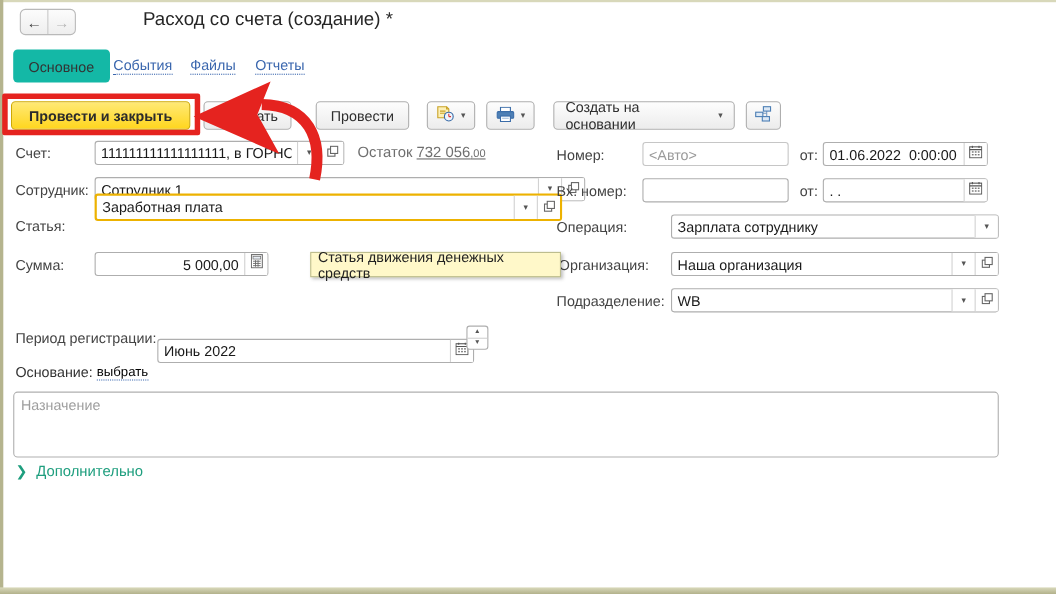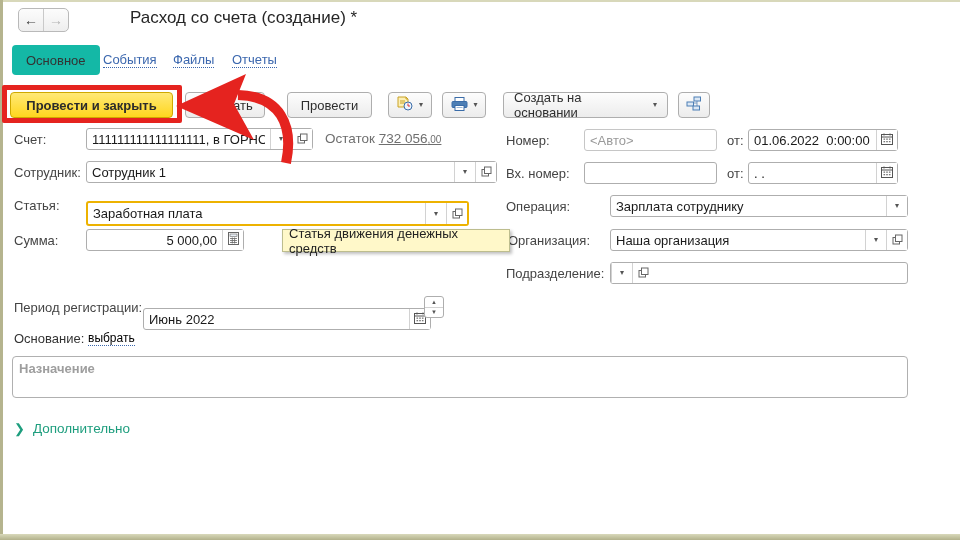--- a/index.html
+++ b/index.html
@@ -28,21 +28,21 @@
   .fbtn{width:20px;display:flex;align-items:center;justify-content:center;border-left:1px solid #d2d2d2;background:#fff;cursor:pointer;}
   .focused{border:2px solid #edb200;height:25px;}
   .balance{position:absolute;left:325px;top:131px;font-size:13.5px;color:#6f6f6f;}
   .balance a{color:#6f6f6f;text-decoration:underline;cursor:pointer;}
   .balance .dec{font-size:10px;}
   .tooltip{position:absolute;left:282px;top:229px;width:228px;height:23px;display:flex;align-items:center;padding-left:6px;background:#fff8c9;border:1px solid #bdbd8e;box-shadow:2px 2px 3px rgba(0,0,0,.25);font-size:13px;color:#222;z-index:6;box-sizing:border-box;}
   .spin{position:absolute;left:424px;top:296px;width:20px;height:22px;border:1px solid #aeaeae;border-radius:3px;background:#fff;display:flex;flex-direction:column;box-sizing:border-box;}
   .spin div{flex:1;display:flex;align-items:center;justify-content:center;font-size:6px;color:#555;cursor:pointer;}
   .spin .up{border-bottom:1px solid #d2d2d2;}
   .link{color:#000000;border-bottom:1px dotted #3b67ae;cursor:pointer;font-size:12px;text-decoration:none;}
-  textarea.purpose{position:absolute;left:12px;top:356px;width:896px;height:42px;border:1px solid #b0b0b0;border-radius:4px;resize:none;font-size:13px;font-family:"Liberation Sans",sans-serif;padding:4px 6px;box-sizing:border-box;color:#1a1a1a;outline:none;font-weight:bold;}
+  textarea.purpose{position:absolute;left:12px;top:356px;width:896px;height:60px;border:1px solid #b0b0b0;border-radius:4px;resize:none;font-size:13px;font-family:"Liberation Sans",sans-serif;padding:4px 6px;box-sizing:border-box;color:#1a1a1a;outline:none;}
   textarea.purpose::placeholder{color:#9e9e9e;}
   .additional{position:absolute;left:14px;top:421px;display:flex;align-items:center;gap:8px;color:#1e9e7e;font-size:13.5px;cursor:pointer;}
   .additional .chev{font-size:13px;line-height:1;}
   
   .redbox{position:absolute;left:2px;top:85px;width:180px;height:38px;border:5px solid #e5231f;border-radius:2px;box-sizing:border-box;z-index:10;pointer-events:none;}
   .arrow-svg{position:absolute;left:130px;top:60px;z-index:11;pointer-events:none;}
 </style>
 </head>
 <body>
 
@@ -124,35 +124,35 @@
             <rect x="3.5" y="1" width="6.5" height="6.5" fill="#fff" stroke="#666"></rect>
           </svg></span>
       </div>
   </div>
   <div class="balance">
     <span>Остаток</span>
     <a><span>732 056</span><span class="dec">,00</span></a>
   </div>
 
   <div class="lbl" style="left:14px;top:165px">Сотрудник:</div>
-  <div class="fgroup" style="left:86px;top:161px;width:411px">
+  <div class="fgroup" style="left:86px;top:161px;width:446px">
     <input value="Сотрудник 1" style="">
     <div class="fbtn">
         <span class="caret">▾</span>
       </div>
     <div class="fbtn">
         <span><svg width="11" height="11" viewBox="0 0 11 11">
             <rect x="1" y="3.5" width="6.5" height="6.5" fill="#fff" stroke="#666"></rect>
             <rect x="3.5" y="1" width="6.5" height="6.5" fill="#fff" stroke="#666"></rect>
           </svg></span>
       </div>
   </div>
 
   <div class="lbl" style="left:14px;top:198px">Статья:</div>
-  <div class="fgroup focused" style="left:86px;top:201px;width:383px">
+  <div class="fgroup focused" style="left:86px;top:176px;width:425px">
     <input value="Заработная плата" style="">
     <div class="fbtn">
         <span class="caret">▾</span>
       </div>
     <div class="fbtn">
         <span><svg width="11" height="11" viewBox="0 0 11 11">
             <rect x="1" y="3.5" width="6.5" height="6.5" fill="#fff" stroke="#666"></rect>
             <rect x="3.5" y="1" width="6.5" height="6.5" fill="#fff" stroke="#666"></rect>
           </svg></span>
       </div>
@@ -245,20 +245,21 @@
     <div class="fbtn">
         <span><svg width="11" height="11" viewBox="0 0 11 11">
             <rect x="1" y="3.5" width="6.5" height="6.5" fill="#fff" stroke="#666"></rect>
             <rect x="3.5" y="1" width="6.5" height="6.5" fill="#fff" stroke="#666"></rect>
           </svg></span>
       </div>
   </div>
 
   <div class="lbl" style="left:506px;top:266px">Подразделение:</div>
   <div class="fgroup" style="left:610px;top:262px;width:298px">
+    <input value="WB" style="">
     <div class="fbtn">
         <span class="caret">▾</span>
       </div>
     <div class="fbtn">
         <span><svg width="11" height="11" viewBox="0 0 11 11">
             <rect x="1" y="3.5" width="6.5" height="6.5" fill="#fff" stroke="#666"></rect>
             <rect x="3.5" y="1" width="6.5" height="6.5" fill="#fff" stroke="#666"></rect>
           </svg></span>
       </div>
   </div>

